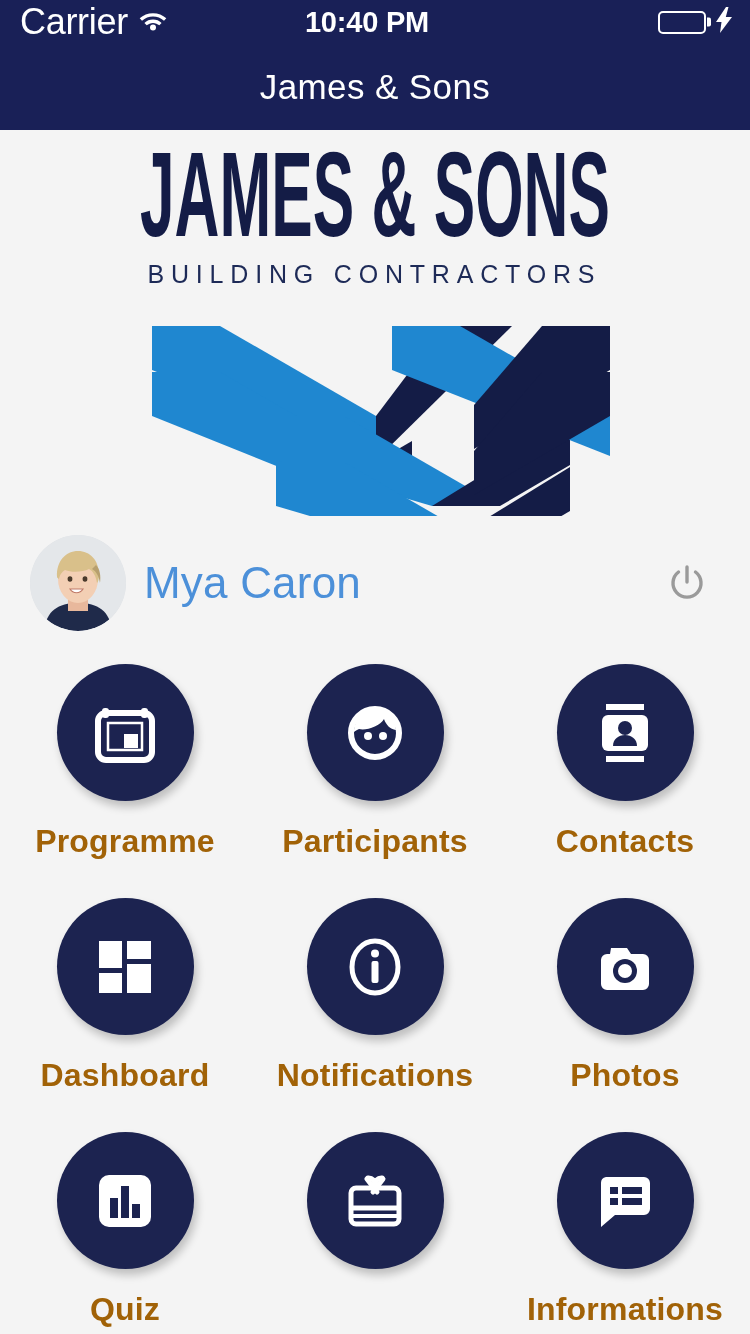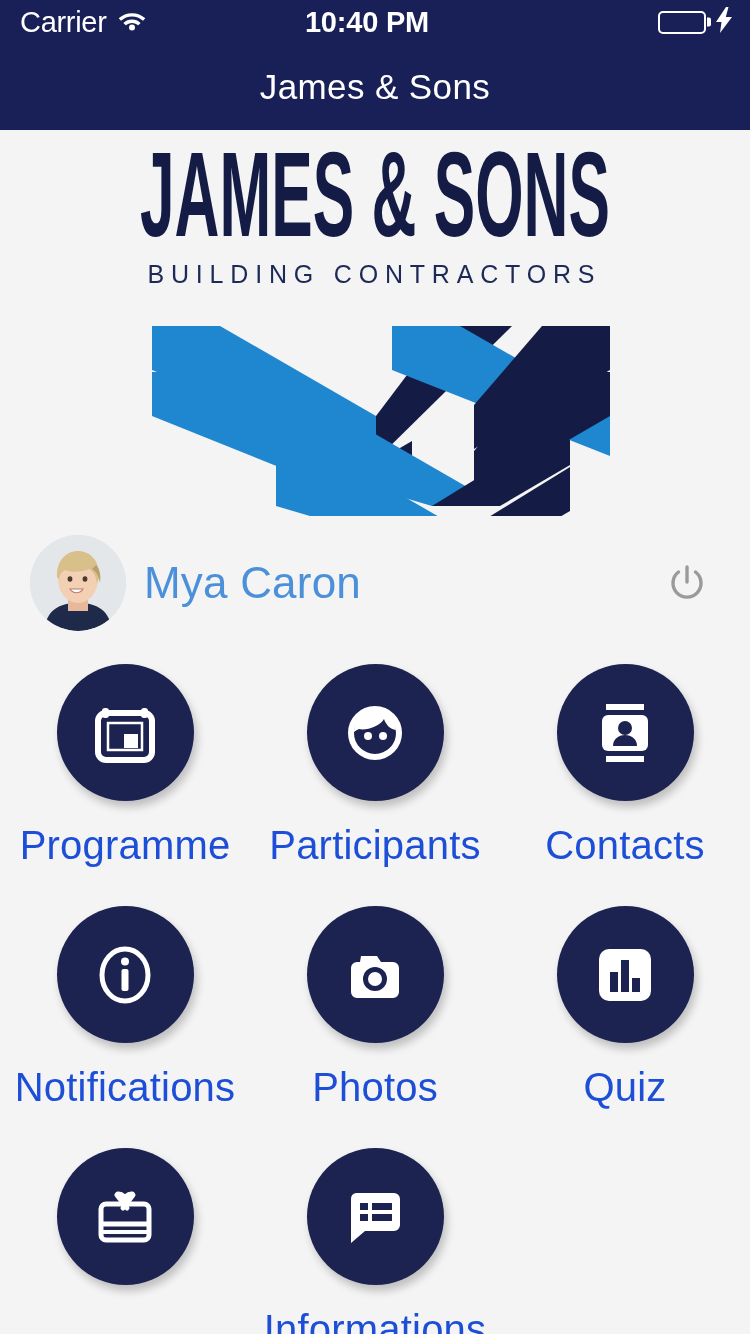--- a/index.html
+++ b/index.html
@@ -29,21 +29,21 @@
     display: flex;
     align-items: center;
     padding: 0 20px;
   }
   .sb-left {
     display: flex;
     align-items: center;
     gap: 10px;
   }
   .sb-carrier {
-    font-size: 29px;
+    font-size: 36px;
     letter-spacing: -0.3px;
     line-height: 1;
     color: #ffffff;
   }
   .wifi-icon { display: block; }
   .sb-time {
     position: absolute;
     left: 0; right: 16px;
     text-align: center;
     font-size: 29px;
@@ -180,23 +180,23 @@
     height: 137px;
     border-radius: 50%;
     background: #1c2350;
     display: flex;
     align-items: center;
     justify-content: center;
     box-shadow: 3px 6px 9px rgba(0,0,0,0.22);
   }
   .tile-label {
     margin-top: 22px;
-    font-size: 40px;
-    font-weight: 400;
-    color: #1d4ed8;
+    font-size: 32px;
+    font-weight: 700;
+    color: #a16207;
     letter-spacing: 0.2px;
   }
 </style>
 </head>
 <body>
 
 <div id="app">
 
   <div class="statusbar">
     <div class="sb-left">
@@ -477,20 +477,31 @@
             <rect x="12" y="2" width="38" height="6" fill="#fff"></rect>
             <rect x="12" y="54" width="38" height="6" fill="#fff"></rect>
             <rect x="8" y="13" width="46" height="36" rx="6" fill="#fff"></rect>
             <circle cx="31" cy="26" r="7" fill="#1c2350"></circle>
             <path d="M19 44c0-7 5.5-11 12-11s12 4 12 11z" fill="#1c2350"></path>
           </svg>
         </div>
         <span class="tile-label">Contacts</span>
       </div>
 
+      <div class="tile">
+        <div class="tile-circle">
+          <svg width="58" height="58" viewBox="0 0 58 58">
+            <rect x="3" y="3" width="23" height="27" fill="#fff"></rect>
+            <rect x="31" y="3" width="24" height="18" fill="#fff"></rect>
+            <rect x="3" y="35" width="23" height="20" fill="#fff"></rect>
+            <rect x="31" y="26" width="24" height="29" fill="#fff"></rect>
+          </svg>
+        </div>
+        <span class="tile-label">Dashboard</span>
+      </div>
 
       <div class="tile">
         <div class="tile-circle">
           <svg width="62" height="62" viewBox="0 0 62 62">
             <ellipse cx="31" cy="31" rx="23" ry="26" fill="none" stroke="#fff" stroke-width="5"></ellipse>
             <rect x="27.5" y="25" width="7" height="22" rx="2" fill="#fff"></rect>
             <circle cx="31" cy="17.5" r="4" fill="#fff"></circle>
           </svg>
         </div>
         <span class="tile-label">Notifications</span>

